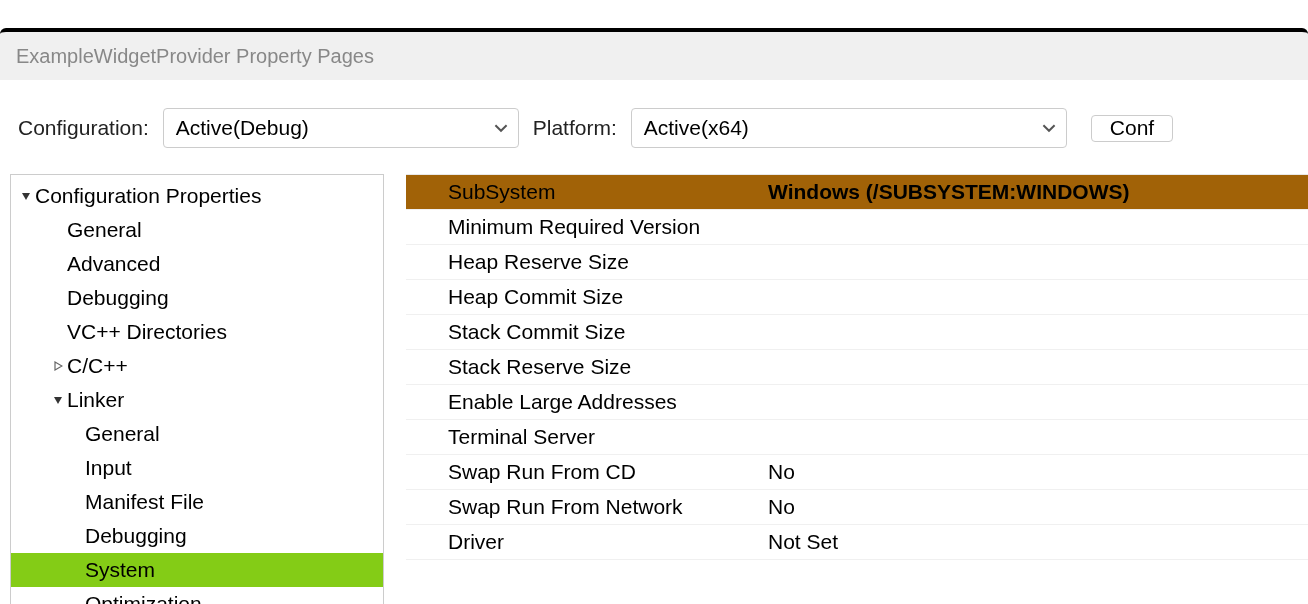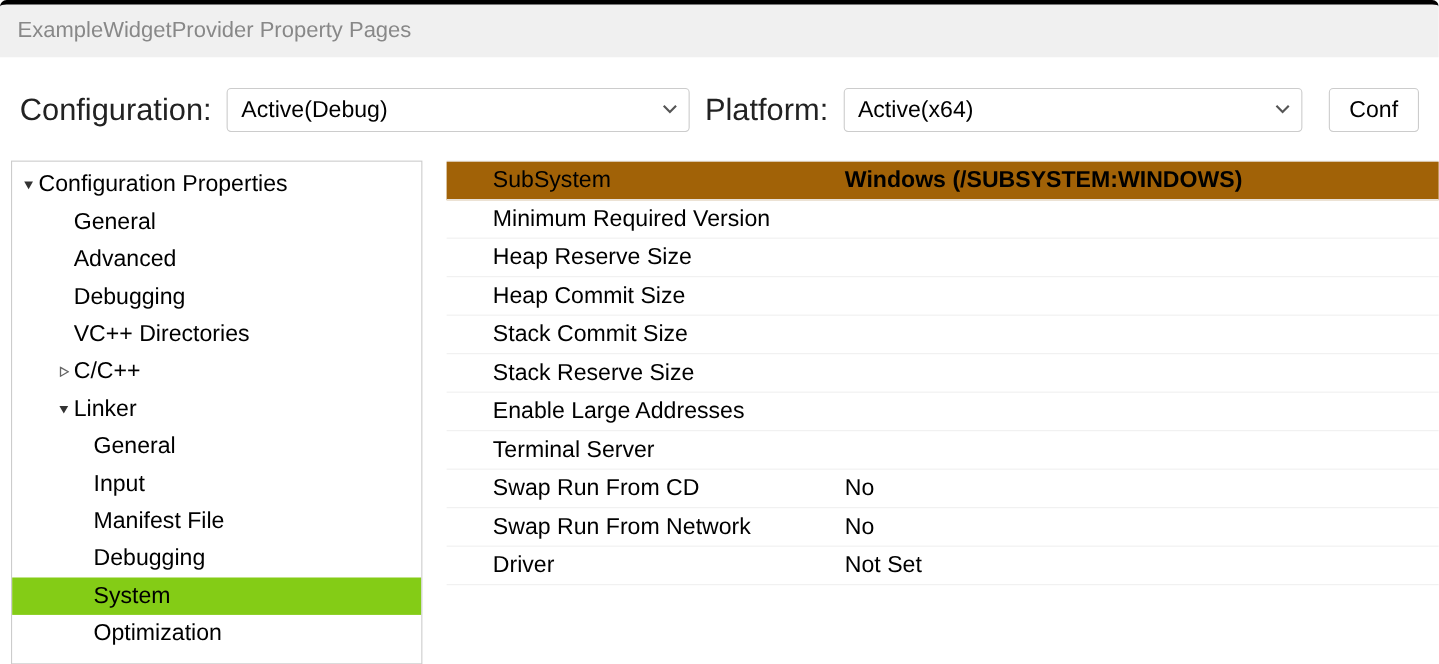--- a/index.html
+++ b/index.html
@@ -18,30 +18,31 @@
     }
     .titlebar {
       background: #f0f0f0;
       padding: 8px 16px;
       height: 52px;
       display: flex;
       align-items: center;
       color: #888888;
       border-top: 4px solid #000;
       border-radius: 6px 6px 0 0;
+      margin-top: 28px;
     }
     .toolbar {
       padding: 18px 18px 16px 18px;
       height: 94px;
       display: flex;
       align-items: center;
       gap: 14px;
     }
     .toolbar-label {
-      font-size: 28px;
+      font-size: 21px;
       color: #222;
     }
     .combo {
       display: flex;
       align-items: center;
       justify-content: space-between;
       border: 1px solid #cccccc;
       border-radius: 4px;
       padding: 8px 10px 8px 12px;
       height: 40px;
@@ -50,30 +51,30 @@
     }
     .combo-text {
       font-size: 21px;
       color: #000;
     }
     .combo svg {
       width: 14px;
       height: 14px;
     }
     .combo-config {
-      width: 440px;
+      width: 356px;
     }
     .combo-platform {
       width: 436px;
     }
     .btn {
       border: 1px solid #cccccc;
       border-radius: 4px;
       padding: 8px 18px;
-      height: 40px;
+      height: 27px;
       background: #ffffff;
       font-size: 21px;
       color: #000;
       cursor: default;
       display: flex;
       align-items: center;
       margin-left: 10px;
     }
     .content {
       display: flex;

